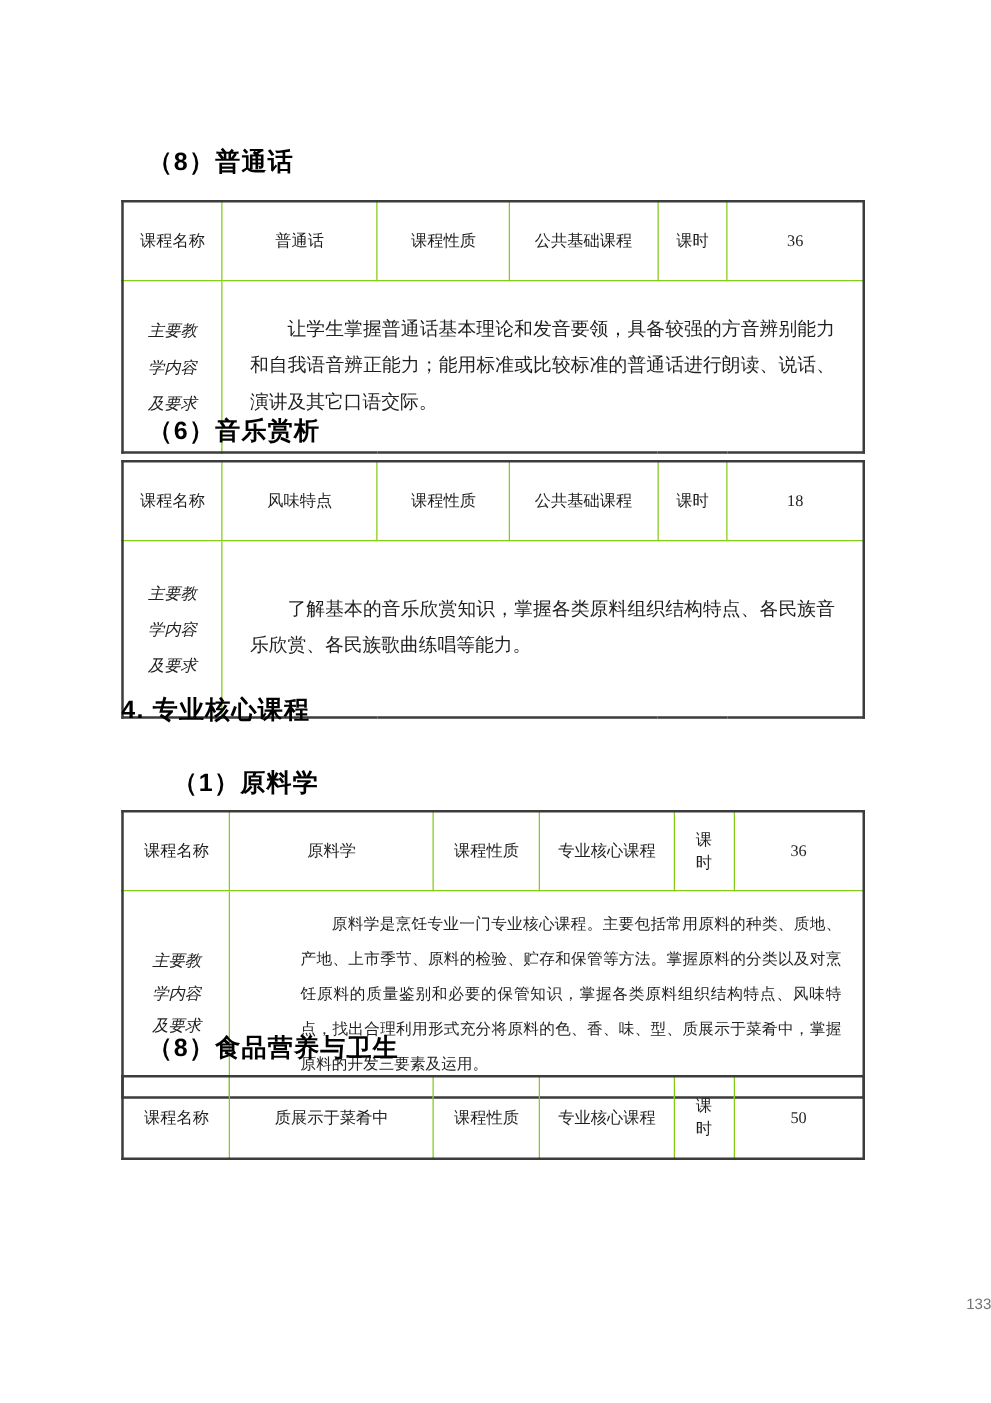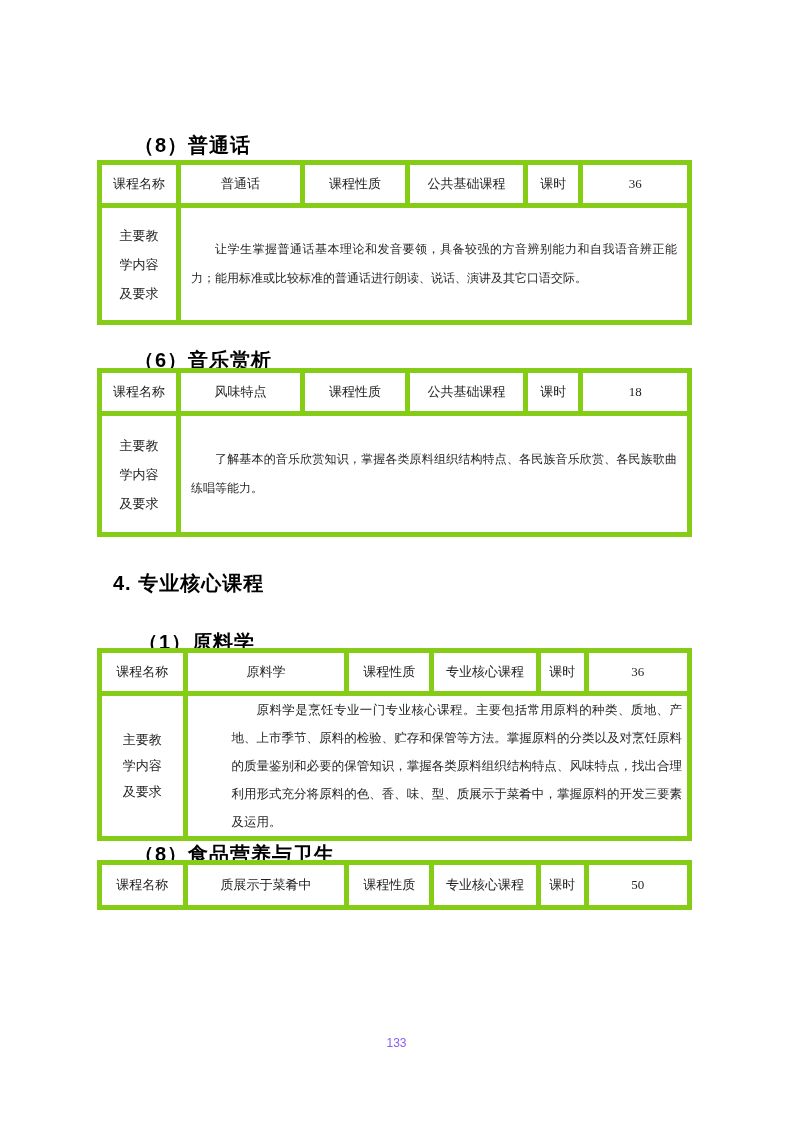--- a/index.html
+++ b/index.html
@@ -2,55 +2,55 @@
 <html><head>
 <meta charset="utf-8">
 <style>
   html,body{margin:0;padding:0;}
   body{
     width:793px;height:1122px;background:#ffffff;position:relative;
     font-family:"Liberation Serif","DejaVu Serif",serif;color:#1f1f1f;
     overflow:hidden;
   }
   .hd{
-    position:absolute;margin:16px;font-family:"Liberation Sans","DejaVu Sans",sans-serif;
+    position:absolute;margin:0;font-family:"Liberation Sans","DejaVu Sans",sans-serif;
     font-weight:bold;color:#000;font-size:20px;letter-spacing:1px;white-space:nowrap;
   }
   .hd-8{left:118px;top:116px;}
   .hd-9{left:118px;top:331px;}
   .hd-core{left:97px;top:554px;}
-  .hd-c1{left:122px;top:613px;text-align:right;}
+  .hd-c1{left:138px;top:613px;text-align:right;}
   .hd-c2{left:118px;top:825px;}
   table.ctable{
     position:absolute;left:97px;width:595px;border-collapse:collapse;
     table-layout:fixed;border:2px solid #3c3c3c;
   }
   table.ctable td{
-    border:5px solid #84cc16;text-align:center;vertical-align:middle;
-    font-size:13px;padding:0;overflow:hidden;
+    border:1px solid #84cc16;text-align:center;vertical-align:middle;
+    font-size:13px;padding:12px;overflow:hidden;
   }
   .t1{top:160px;} .t2{top:368px;} .t3{top:648px;} .t4{top:860px;}
   .t1 tr.hrow td,.t2 tr.hrow td,.t3 tr.hrow td{height:38px;}
   .t4 tr.hrow td{height:40px;}
   .t1 tr.crow td{height:112px;}
   .t2 tr.crow td{height:116px;}
   .t3 tr.crow td{height:127px;}
-  td.lblcell div{line-height:29px;font-size:13px;}
+  td.lblcell div{line-height:29px;font-size:13px;font-style:italic;}
   .t3 td.lblcell div{line-height:26px;}
   td.content{text-align:left;}
   td.content p{
     margin:0;padding:0 10px;text-indent:2em;text-align:justify;
-    font-size:12px;line-height:29px;
+    font-size:15px;line-height:29px;
   }
   .t3 td.content p{
     padding:0 5px;font-size:12.5px;line-height:28px;margin-left:39px;
   }
   .pageno{
-    position:absolute;top:1036px;left:0;width:793px;text-align:center;
-    font-size:12px;color:#8b5cf6;font-family:"Liberation Sans","DejaVu Sans",sans-serif;
+    position:absolute;top:1036px;left:0;width:793px;text-align:right;
+    font-size:12px;color:#737373;font-family:"Liberation Sans","DejaVu Sans",sans-serif;
   }
   
   .cols-a .c1{width:13.4%;} .cols-a .c2{width:21%;} .cols-a .c3{width:17.8%;}
   .cols-a .c4{width:20%;}   .cols-a .c5{width:9.4%;} .cols-a .c6{width:18.4%;}
   
   .cols-b .c1{width:14.5%;} .cols-b .c2{width:27.4%;} .cols-b .c3{width:14.4%;}
   .cols-b .c4{width:18.1%;} .cols-b .c5{width:8.1%;}  .cols-b .c6{width:17.5%;}
 </style>
 </head>
 <body>

